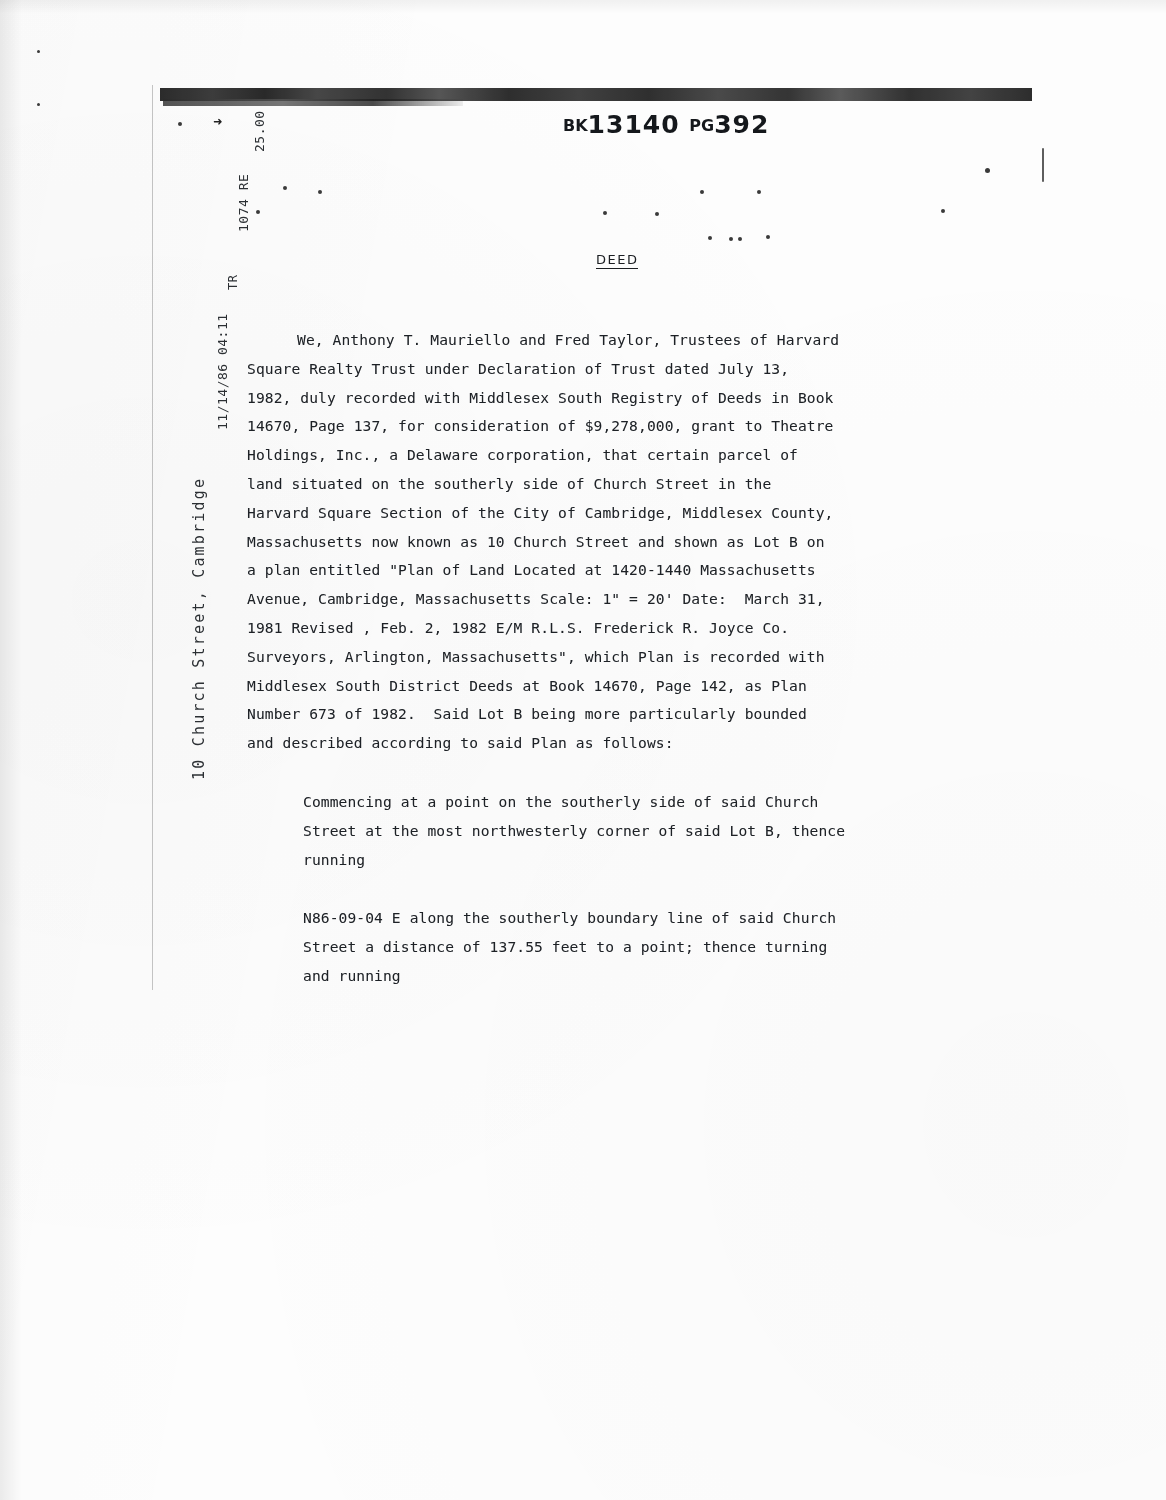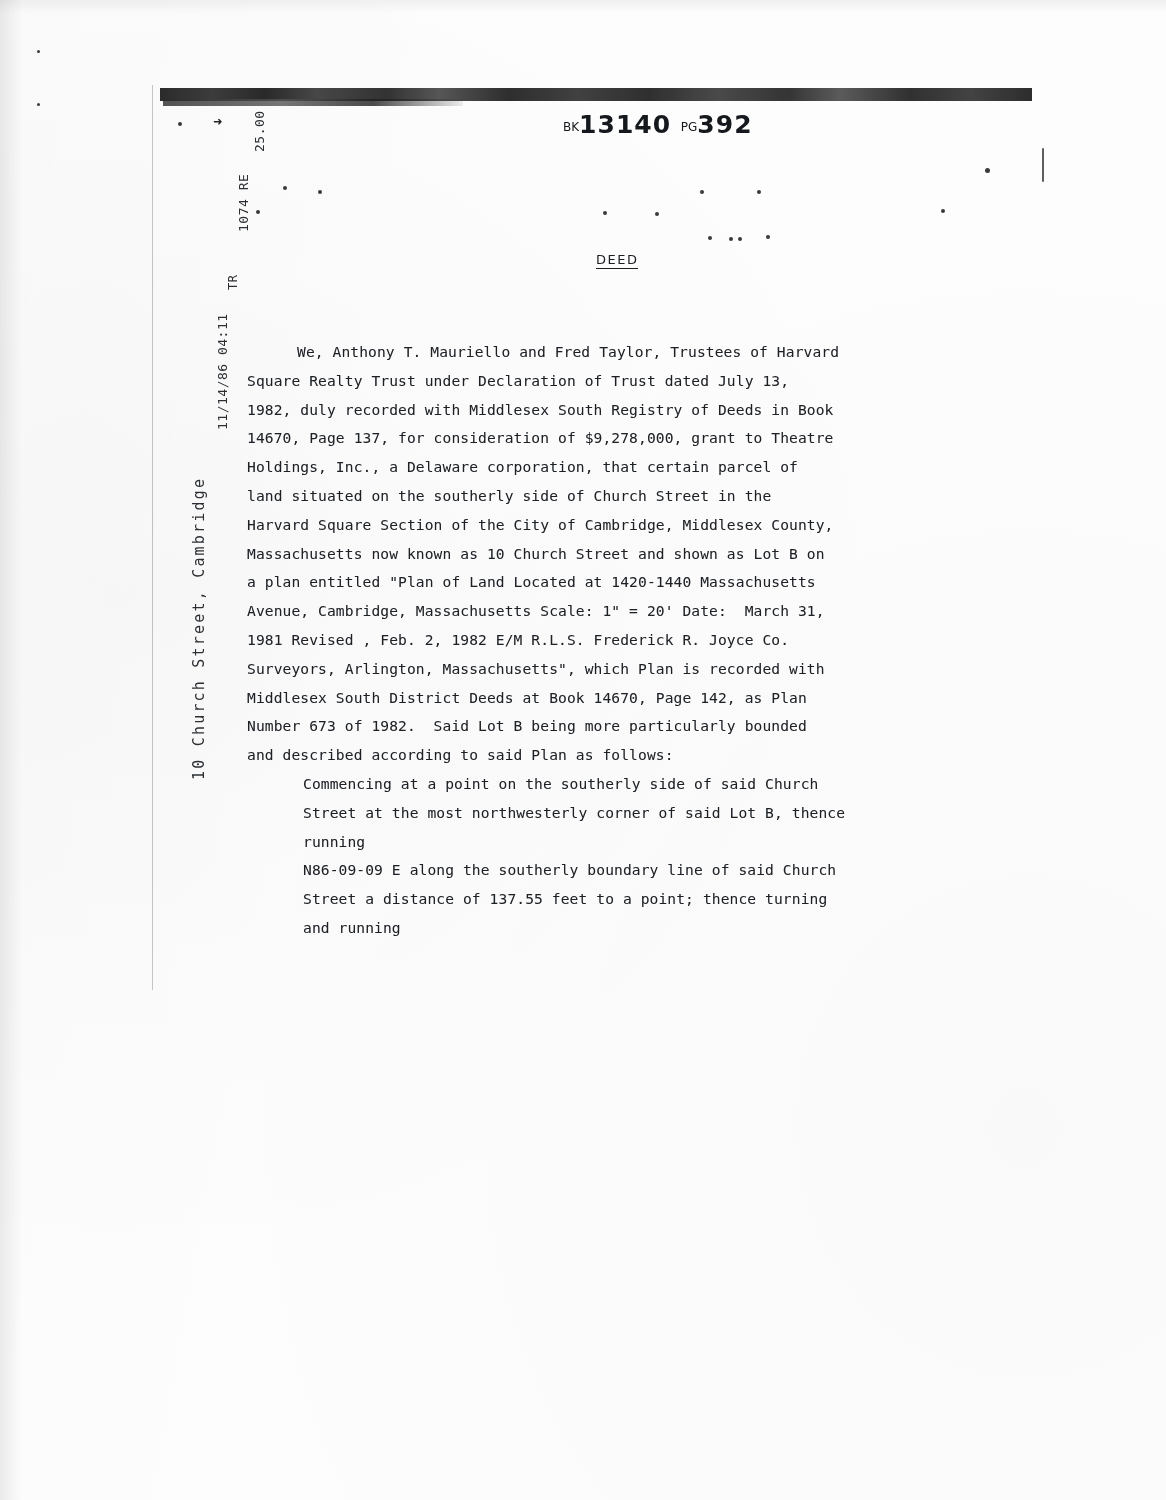--- a/index.html
+++ b/index.html
@@ -78,22 +78,22 @@
     position: absolute;
     left: 563px;
     top: 110px;
     font-family: "DejaVu Sans", sans-serif;
     font-size: 25px;
     font-weight: 700;
     letter-spacing: 1px;
     color: #15181c;
   }
   .book-stamp .sm {
-    font-size: 12px;
-    font-weight: 400;
+    font-size: 16px;
+    font-weight: 700;
     letter-spacing: 0;
     vertical-align: 2px;
   }
   
   .vstamp {
     position: absolute;
     transform-origin: 0 0;
     transform: rotate(-90deg);
     white-space: nowrap;
     font-family: "DejaVu Sans Mono", monospace;
@@ -128,34 +128,35 @@
     letter-spacing: 1.5px;
     color: #1b1e22;
     border-bottom: 1px solid #1b1e22;
     padding-bottom: 1px;
   }
 
   
   .body-block {
     position: absolute;
     left: 247px;
-    top: 338px;
+    top: 326px;
     width: 760px;
   }
   .para {
     font-family: "DejaVu Sans Mono", monospace;
     font-size: 14.6px;
     line-height: 28.8px;
     color: #1d2126;
     letter-spacing: 0.1px;
     white-space: pre-wrap;
   }
   .para.indent-1 {
     margin-left: 56px;
     width: 700px;
+    margin-top: 30px;
   }
   
   .para { text-shadow: 0 0 0.6px rgba(0,0,0,0.18); }
 
   .speck {
     position: absolute;
     background: rgba(40,40,40,0.75);
     border-radius: 50%;
   }
 </style>
@@ -216,18 +217,18 @@
 a plan entitled "Plan of Land Located at 1420-1440 Massachusetts
 Avenue, Cambridge, Massachusetts Scale: 1" = 20' Date:  March 31,
 1981 Revised , Feb. 2, 1982 E/M R.L.S. Frederick R. Joyce Co.
 Surveyors, Arlington, Massachusetts", which Plan is recorded with
 Middlesex South District Deeds at Book 14670, Page 142, as Plan
 Number 673 of 1982.  Said Lot B being more particularly bounded
 and described according to said Plan as follows:</div>
     <div class="para indent-1">Commencing at a point on the southerly side of said Church
 Street at the most northwesterly corner of said Lot B, thence
 running</div>
-    <div class="para indent-1">N86-09-09 E along the southerly boundary line of said Church
+    <div class="para indent-1">N86-09-04 E along the southerly boundary line of said Church
 Street a distance of 137.55 feet to a point; thence turning
 and running</div>
   </div>
 
 </div>
 
 </body></html>

